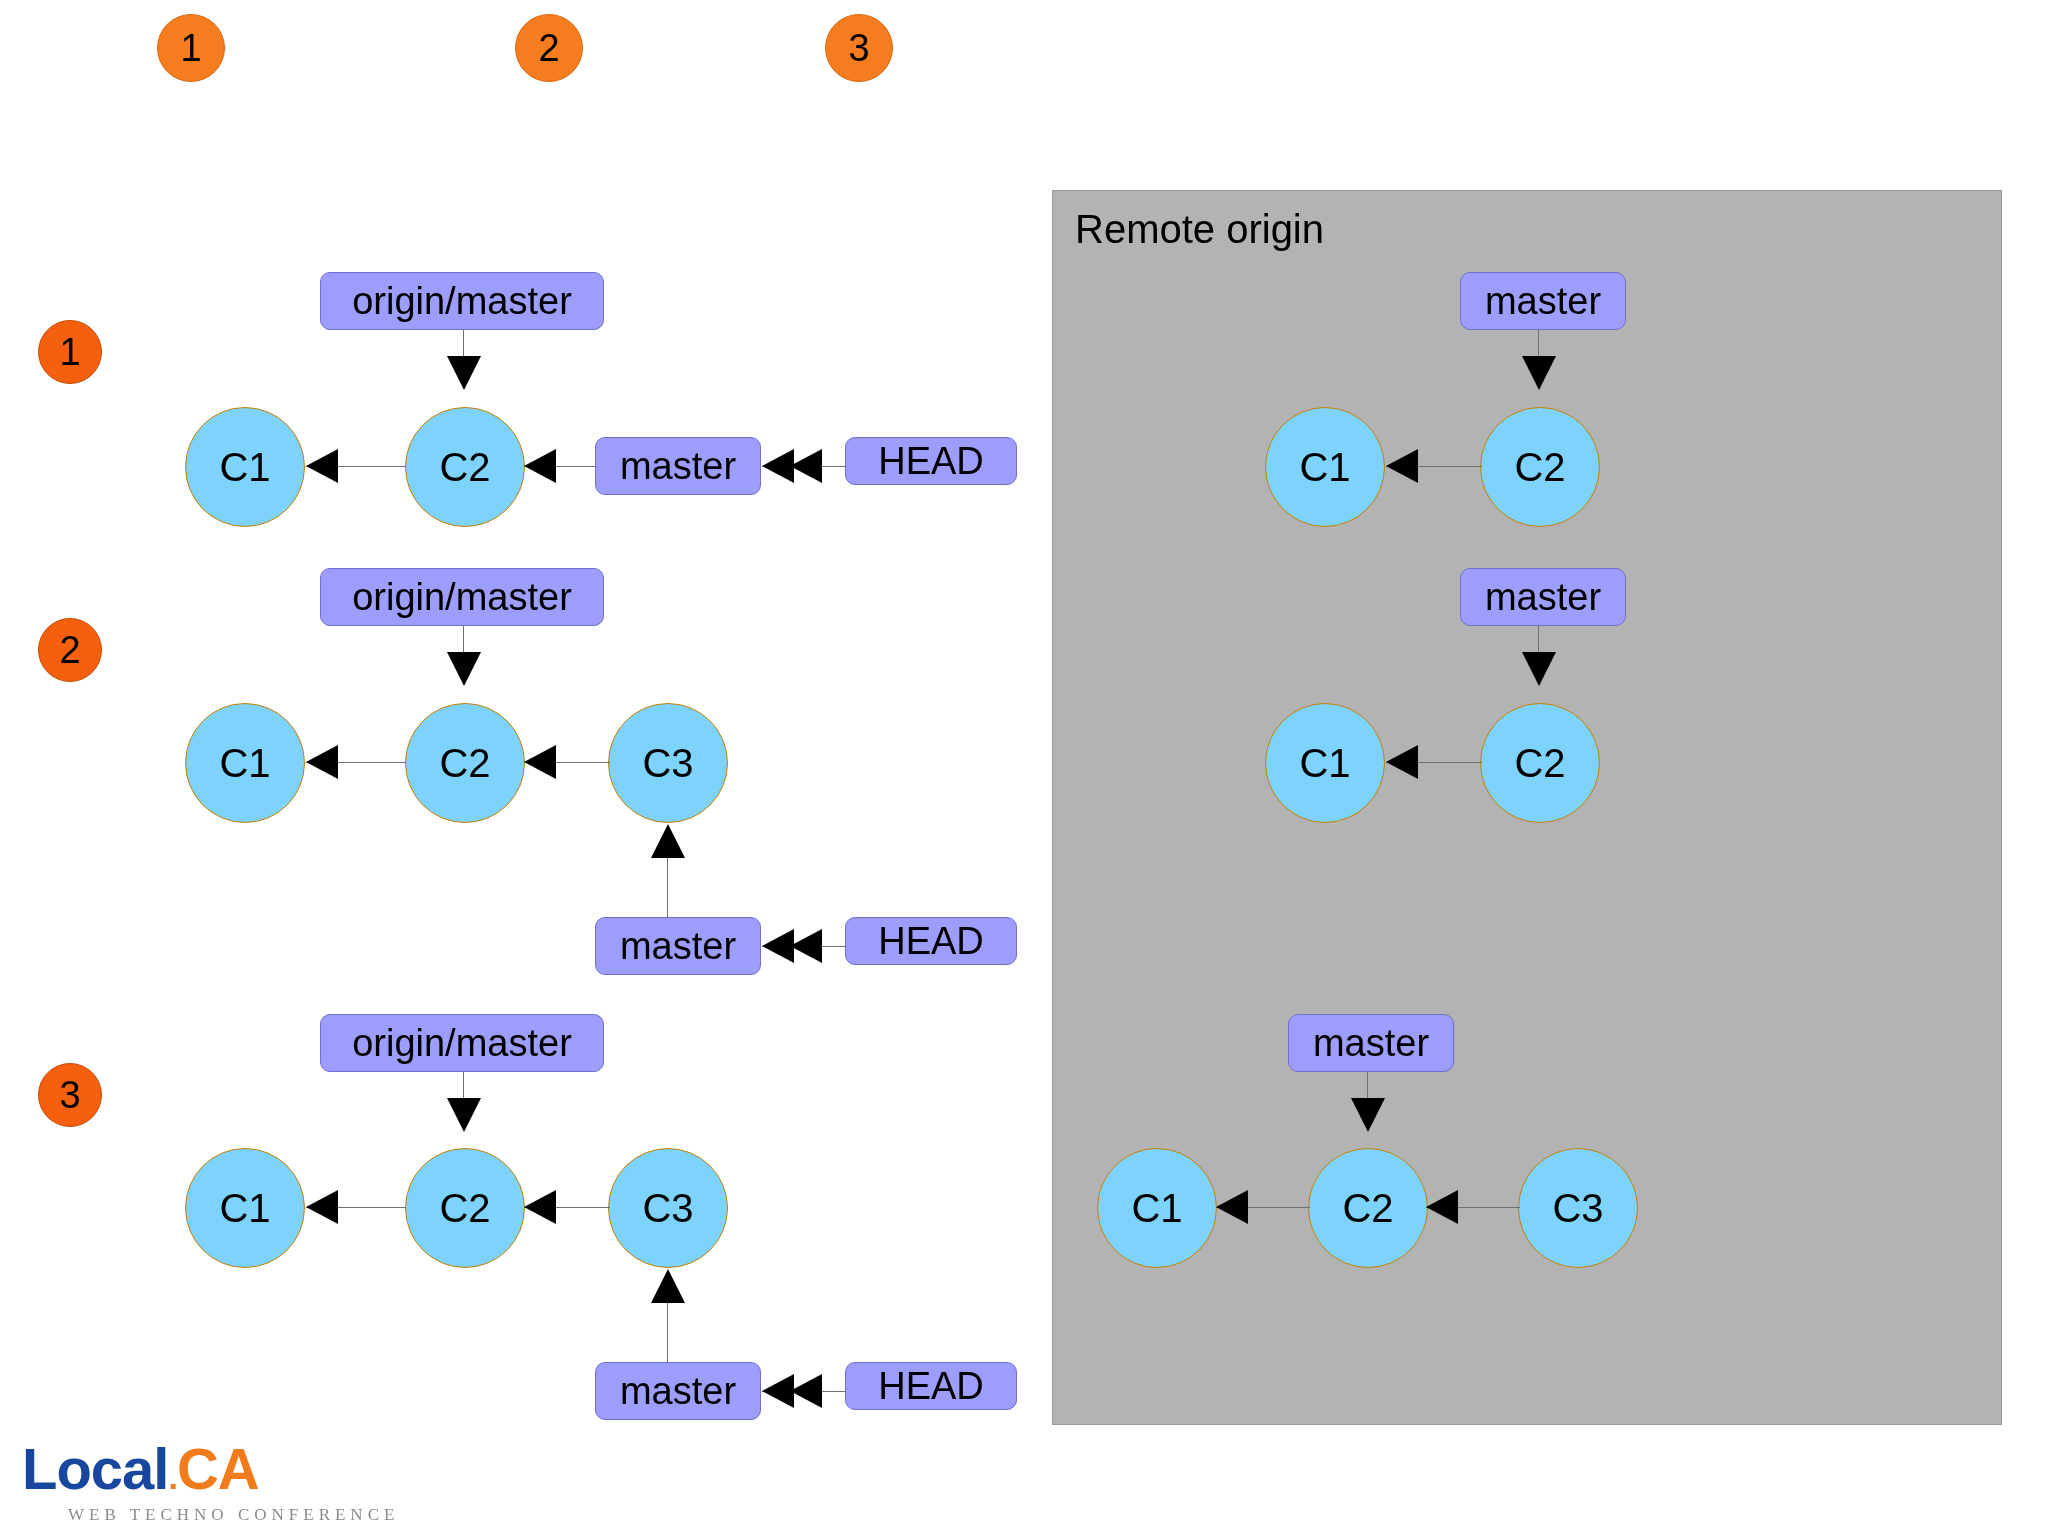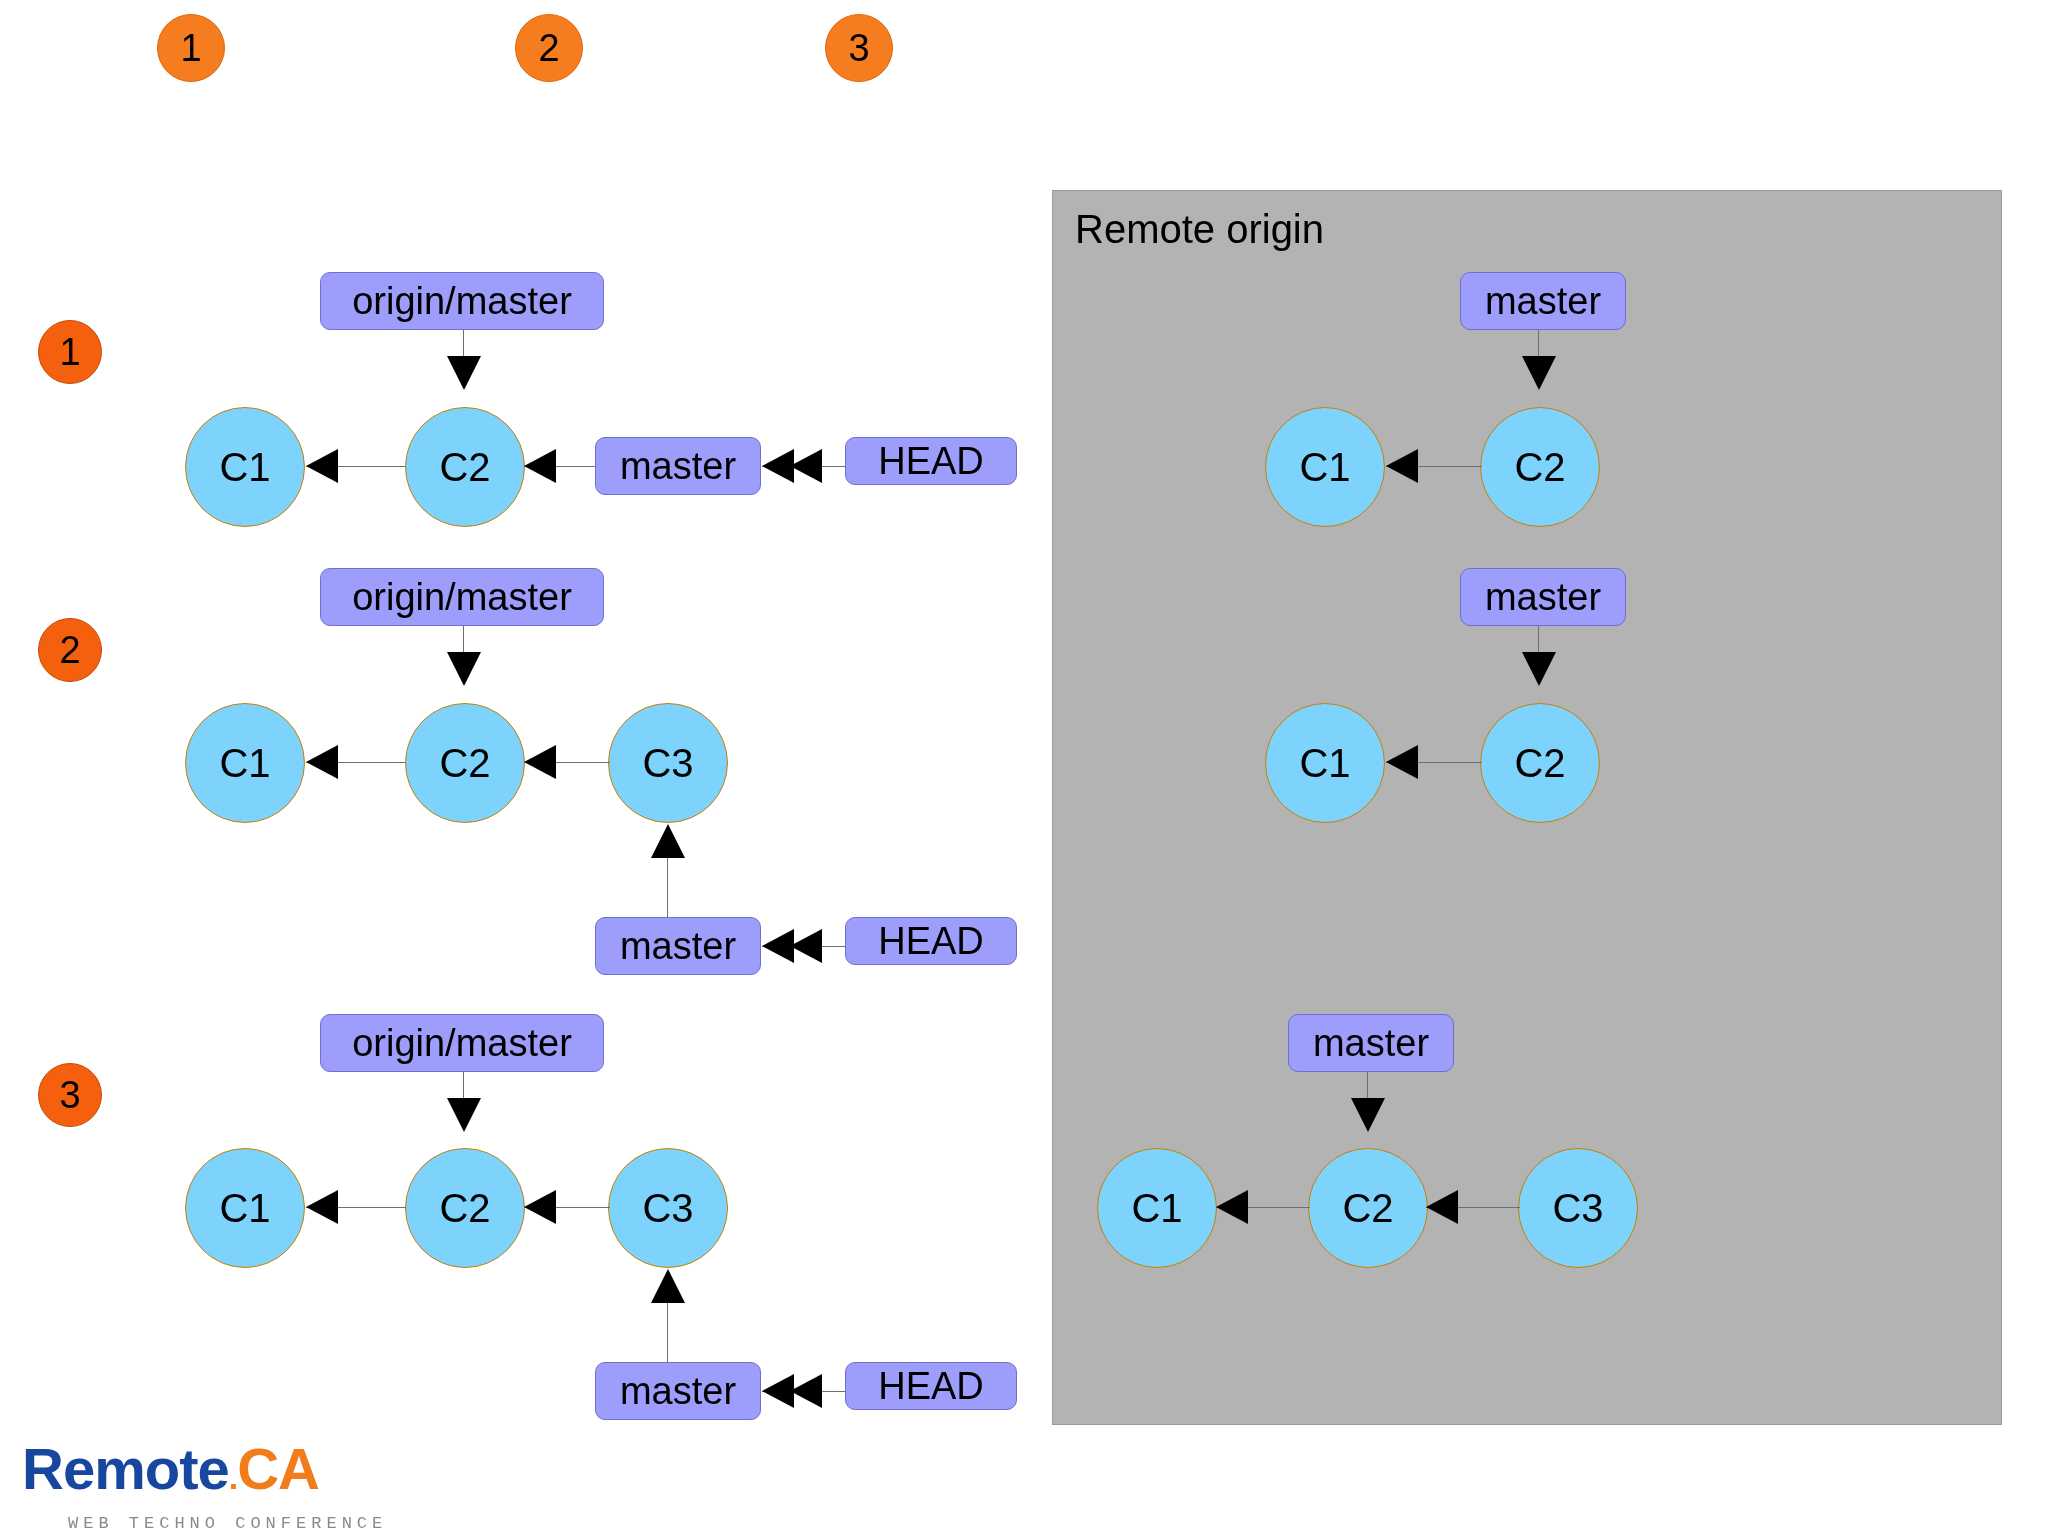--- a/index.html
+++ b/index.html
@@ -169,26 +169,26 @@
     font-size: 58px;
     font-weight: bold;
     letter-spacing: -1px;
     line-height: 1;
     font-family: "Liberation Sans", sans-serif;
   }
   .logo-con  { color: #17479e; }
   .logo-dot  { color: #f07c1c; font-size: 34px; }
   .logo-ca   { color: #f07c1c; }
   .logo-sub {
-    margin-top: 16px;
+    margin-top: 7px;
     margin-left: 46px;
     font-size: 17px;
     letter-spacing: 5px;
     color: #8a8a8a;
-    font-family: Liberation Mono, monospace;
+    font-family: Liberation Serif, serif;
   }
 </style>
 </head>
 <body>
 
 <div class="slide">
 
   <div class="top-badge" style="left:157px; top:14px;">
     <span>1</span>
   </div>
@@ -351,18 +351,18 @@
   <div class="commit" style="left:1518px; top:1148px;">
     <span>C3</span>
   </div>
   <div class="hline" style="left:1216px; top:1207px; width:94px;"></div>
   <div class="arrow-left" style="left:1216px; top:1190px;"></div>
   <div class="hline" style="left:1426px; top:1207px; width:94px;"></div>
   <div class="arrow-left" style="left:1426px; top:1190px;"></div>
 
   <div class="logo">
     <div class="logo-main">
-      <span class="logo-con">Remote</span><span class="logo-dot">.</span><span class="logo-ca">CA</span>
+      <span class="logo-con">Local</span><span class="logo-dot">.</span><span class="logo-ca">CA</span>
     </div>
     <div class="logo-sub">WEB TECHNO CONFERENCE</div>
   </div>
 
 </div>
 
 </body></html>

